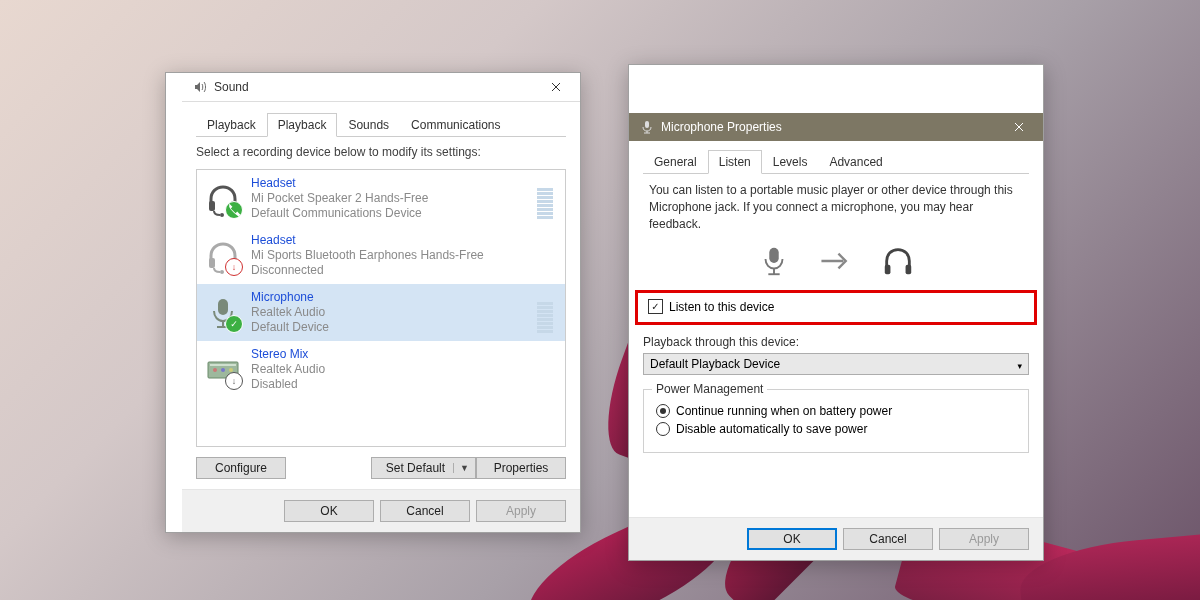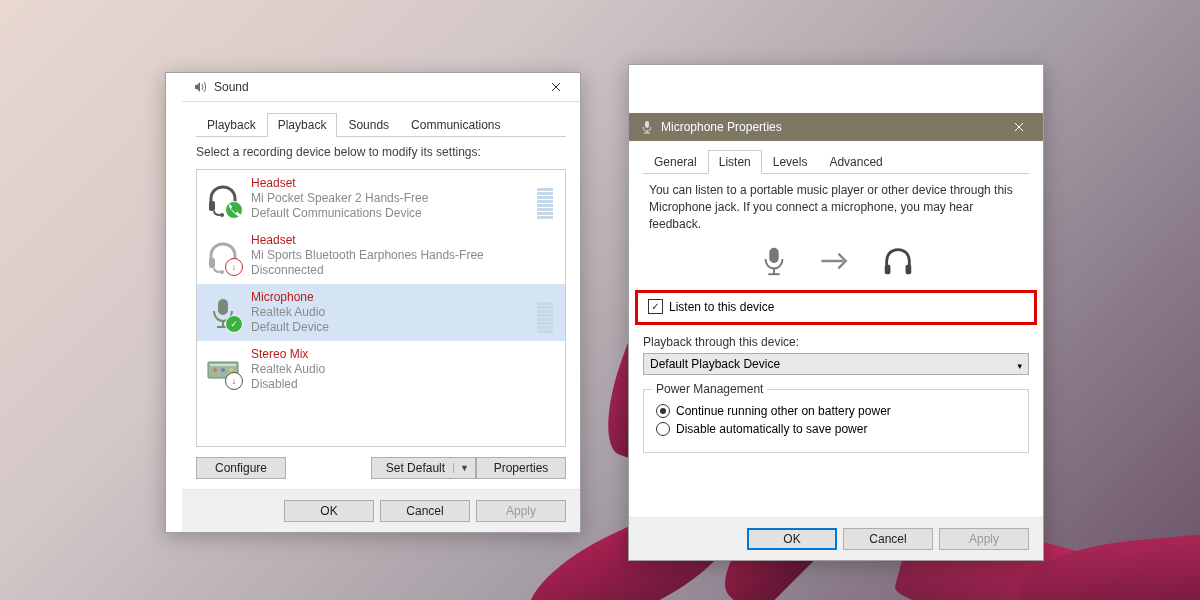--- a/index.html
+++ b/index.html
@@ -51,21 +51,21 @@
 .device { display:flex; align-items:center; padding:6px 8px; gap:10px; cursor:pointer; }
 .device.selected { background:#d4e4f4; }
 .dev-icon { width:36px; height:36px; position:relative; flex:none; }
 .dev-icon svg { width:36px; height:36px; }
 .badge { position:absolute; right:-2px; bottom:-2px; width:16px; height:16px; border-radius:50%; display:flex; align-items:center; justify-content:center; font-size:9px; color:#fff; border:1.5px solid #fff; }
 .badge.green { background:#3cb043; }
 .badge.red-dn { background:#fff; border:1.5px solid #d03030; color:#d03030; }
 .badge.check { background:#3cb043; }
 .badge.down { background:#fff; border:1.5px solid #555; color:#555; }
 .dev-text { flex:1; line-height:1.25; }
-.dev-name { color:#b91c1c; }
+.dev-name { color:#1d4ed8; }
 .dev-sub { color:#8a8a8a; }
 .level { width:16px; height:40px; display:flex; flex-direction:column-reverse; gap:1px; margin-right:4px; }
 .level .bar { height:3px; background:#c6d8e8; }
 
 .row-buttons { display:flex; justify-content:space-between; margin-top:10px; }
 .row-buttons .right { display:flex; }
 .btn { background:#e1e1e1; border:1px solid #adadad; padding:3px 14px; cursor:pointer; color:#222; min-width:60px; text-align:center; font-size:12px; }
 .btn.default { border-color:#0078d7; box-shadow:inset 0 0 0 1px #0078d7; }
 .btn.disabled { color:#9a9a9a; }
 .btn.split { display:flex; align-items:center; padding:3px 6px 3px 14px; gap:8px; }
@@ -298,21 +298,21 @@
       <span>Default Playback Device</span>
       <span class="caret">▾</span>
     </div>
 
     <div class="group">
       <div class="group-title">Power Management</div>
       <div class="radio-row">
         <div class="radio">
             <div class="dot"></div>
           </div>
-        <span>Continue running other on battery power</span>
+        <span>Continue running when on battery power</span>
       </div>
       <div class="radio-row">
         <div class="radio"></div>
         <span>Disable automatically to save power</span>
       </div>
     </div>
     <div style="height:56px"></div>
   </div>
   <div class="dlg-buttons">
     <div class="btn default">OK</div>

